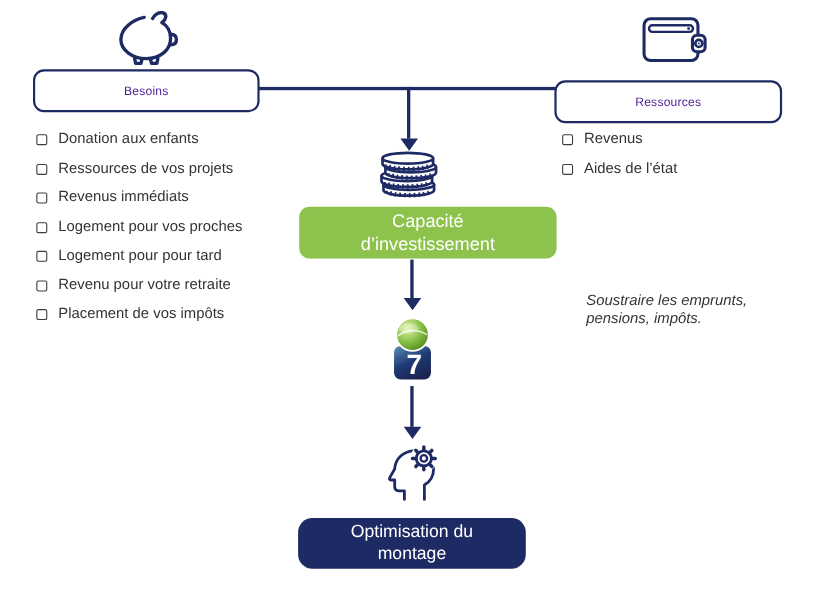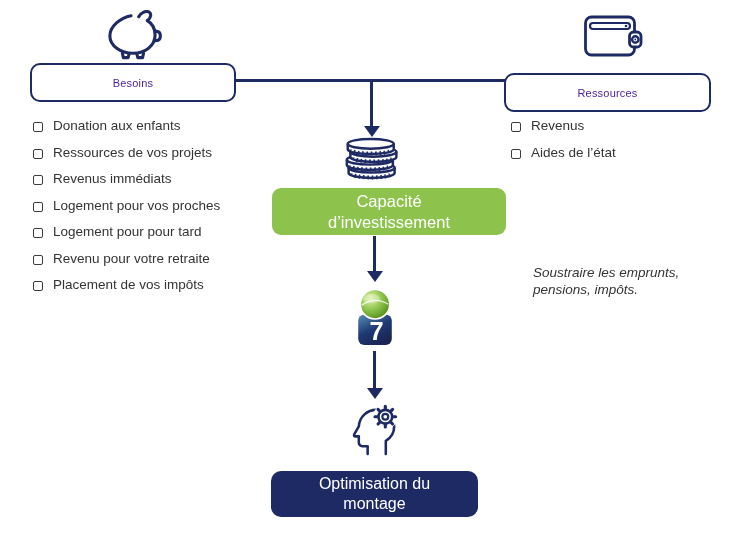--- a/index.html
+++ b/index.html
@@ -212,18 +212,18 @@
           <line x1="32.7" y1="8.7" x2="30.6" y2="6.6"></line>
           <line x1="30.5" y1="14" x2="27.5" y2="14"></line>
           <line x1="32.7" y1="19.3" x2="30.6" y2="21.4"></line>
           <line x1="38" y1="21.5" x2="38" y2="24.5"></line>
           <line x1="43.3" y1="19.3" x2="45.4" y2="21.4"></line>
         </g>
       </g>
     </svg>
   </div>
 
-  <div class="flow-box optimisation-box" style="left:271px; top:471px; width:207px; height:46px;">
+  <div class="flow-box optimisation-box" style="left:271px; top:471px; width:207px; height:46px;border-radius:13px;">
     <span>Optimisation du</span>
     <span>montage</span>
   </div>
 
 </div>
 
 </body></html>

